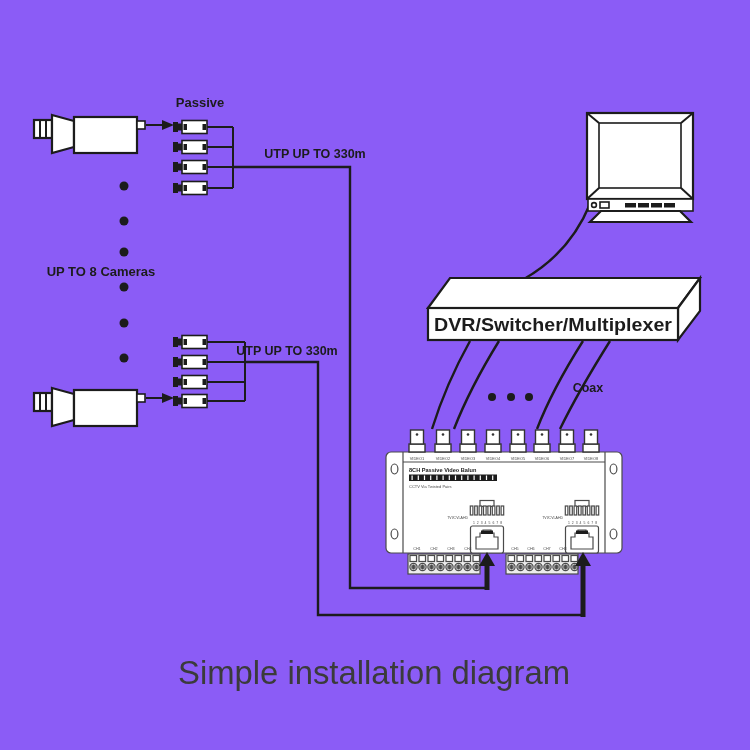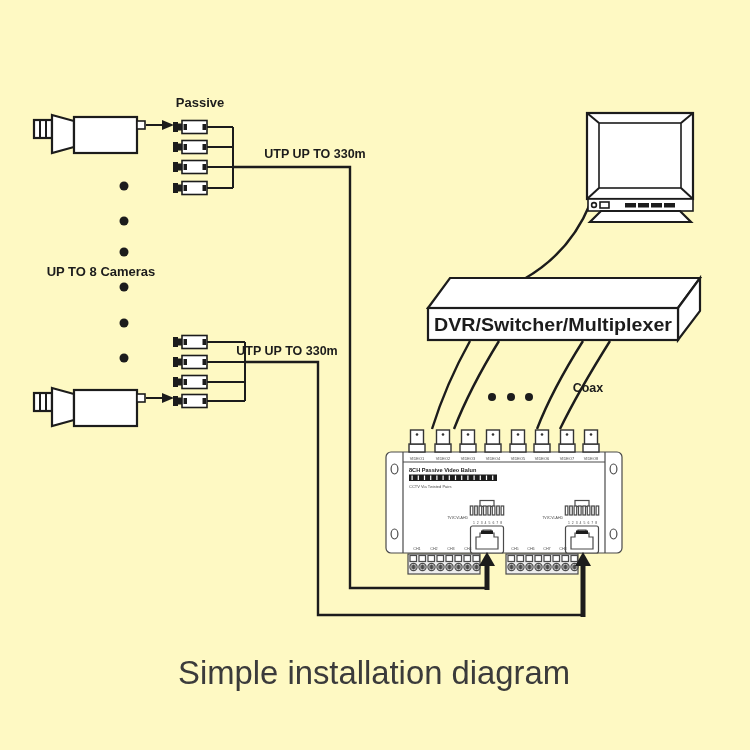--- a/index.html
+++ b/index.html
@@ -1,16 +1,16 @@
 <!DOCTYPE html>
 <html><head>
 <meta charset="utf-8">
 <style>
   html,body{margin:0;padding:0;background:#fff;}
-  #stage{width:750px;height:750px;background:#fef9c3;position:relative;overflow:hidden;}
+  #stage{width:750px;height:750px;background:#8b5cf6;position:relative;overflow:hidden;}
   svg{display:block;}
   text{font-family:"Liberation Sans","DejaVu Sans",sans-serif;fill:#1c1c1c;}
   .b{font-weight:bold;}
   .t13{font-size:13px;} .t12{font-size:12.5px;} .t18{font-size:18.5px;}
   .t33{font-size:33px;fill:#3b3b3b;font-weight:normal;}
   .t4{font-size:4px;fill:#4a4a4a;} .t55{font-size:5.6px;fill:#222;font-weight:bold;}
   .t37{font-size:3.7px;fill:#4a4a4a;} .t34{font-size:3.4px;fill:#4a4a4a;letter-spacing:2px;}
   .t35{font-size:3.5px;fill:#4a4a4a;}
   .mid{text-anchor:middle;} .end{text-anchor:end;}
   .ln{stroke:#1c1c1c;stroke-width:2.4;fill:none;}

